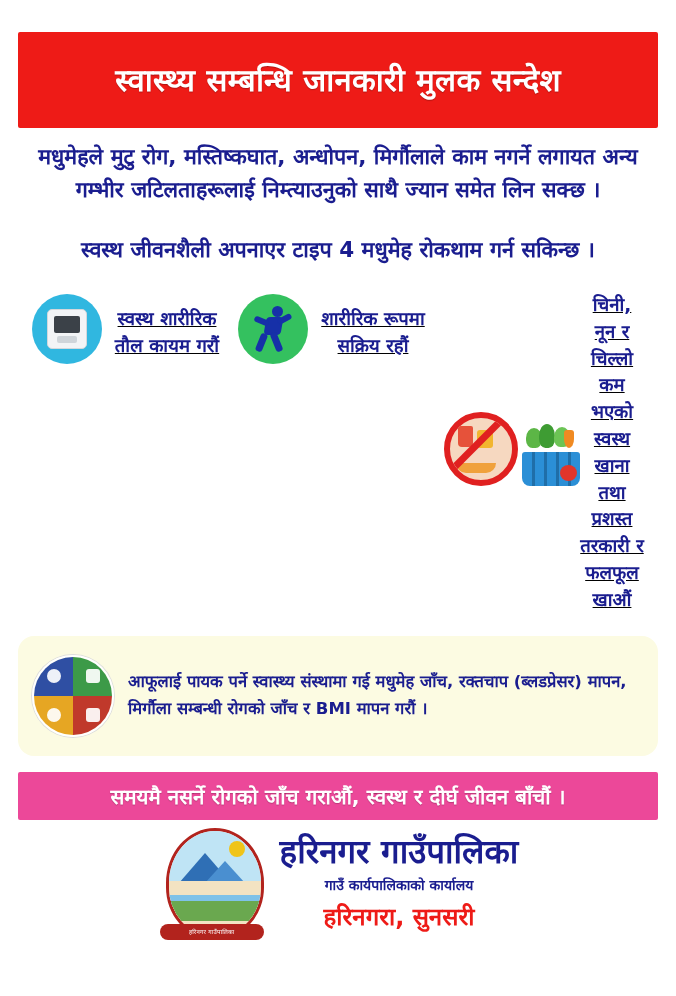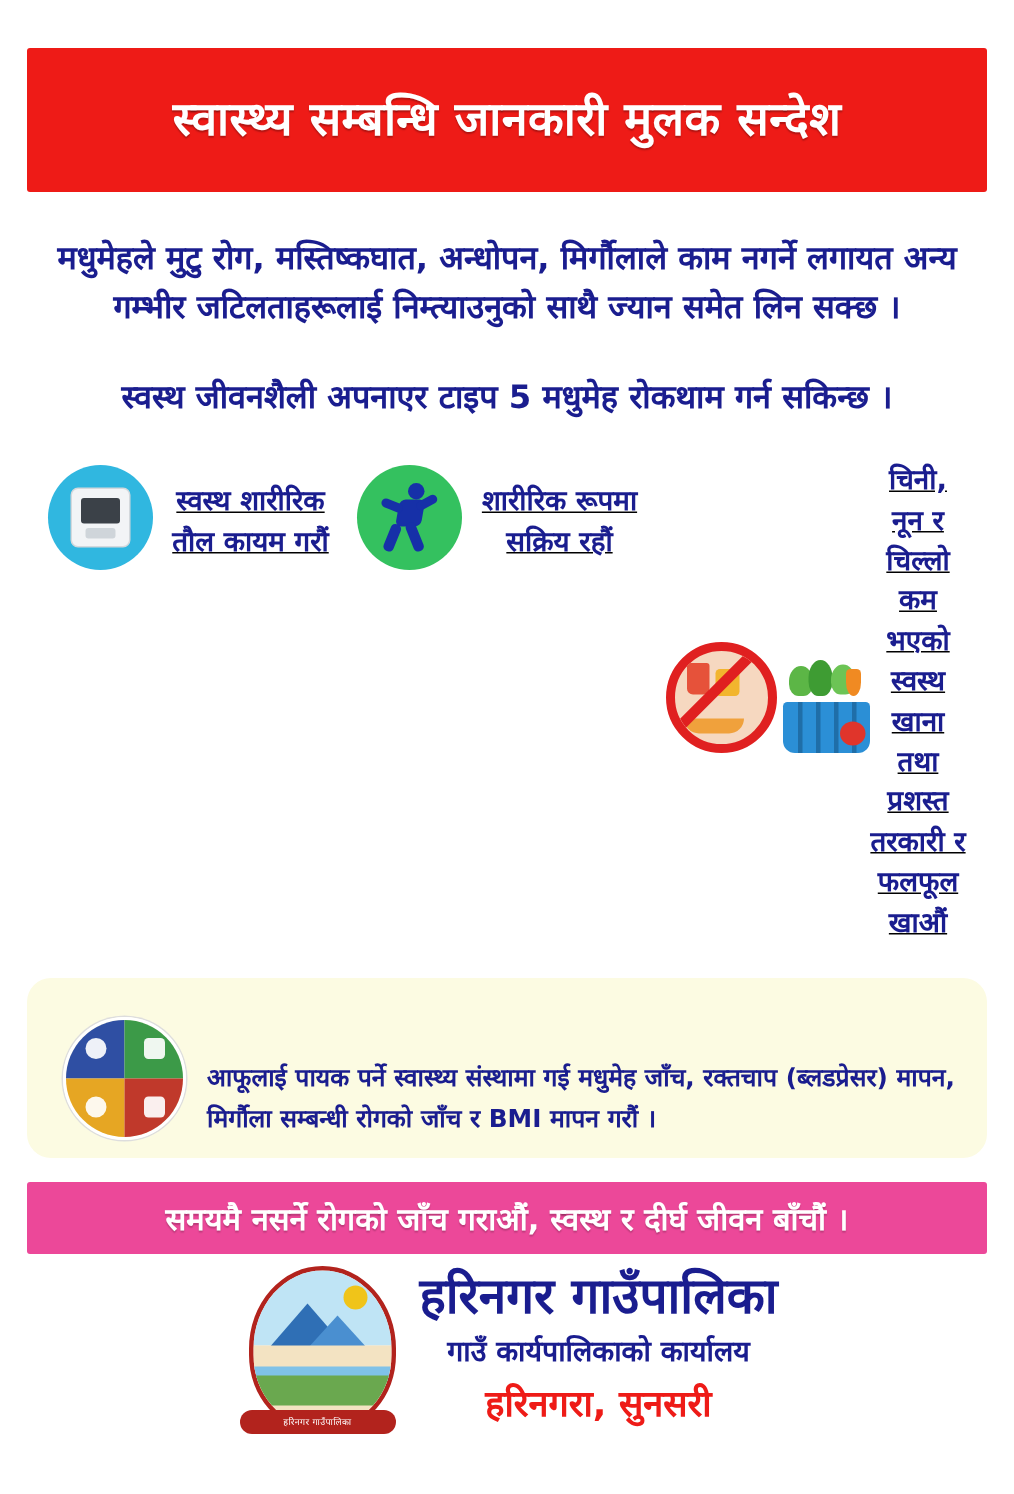--- a/index.html
+++ b/index.html
@@ -45,21 +45,21 @@
   }
 
   
   .para {
     color: #1a1d8f;
     font-weight: bold;
     text-align: center;
     line-height: 1.55;
   }
   .para-1 {
-    margin-top: 28px;
+    margin-top: 12px;
     font-size: 21.5px;
     padding: 0 14px;
   }
   .para-2 {
     margin-top: 26px;
     font-size: 21.5px;
     padding: 0 26px;
   }
 
   
@@ -229,23 +229,23 @@
     position: absolute; left: 20px; top: 26px;
     width: 7px; height: 20px; background: #1630a8;
     transform: rotate(-22deg); border-radius: 3px;
   }
 
   
   .cream-box {
     margin-top: 22px;
     background: #fcfbe2;
     border-radius: 16px;
-    padding: 12px 16px 12px 24px;
-    display: flex;
-    align-items: flex-end;
+    padding: 12px 16px 12px 14px;
+    display: flex;
+    align-items: center;
     gap: 14px;
     min-height: 96px;
   }
   .quad-icon {
     width: 78px; height: 78px;
     border-radius: 50%;
     overflow: hidden;
     position: relative;
     flex: 0 0 auto;
     border: 2px solid #ffffff;
@@ -360,41 +360,41 @@
   .footer-text { text-align: center; }
   .muni-name {
     color: #1a1d8f;
     font-weight: bold;
     font-size: 33px;
     line-height: 1.1;
   }
   .muni-office {
     color: #1a1d8f;
     font-weight: bold;
-    font-size: 19px;
+    font-size: 14px;
     margin-top: 5px;
   }
   .muni-place {
     color: #ee1b17;
     font-weight: bold;
     font-size: 24px;
     margin-top: 5px;
   }
 </style>
 </head>
 <body>
 
 <div class="poster">
 
   <div class="header-banner">
     <div class="header-title">स्वास्थ्य सम्बन्धि जानकारी मुलक सन्देश</div>
   </div>
 
   <div class="para para-1">मधुमेहले मुटु रोग, मस्तिष्कघात, अन्धोपन, मिर्गौलाले काम नगर्ने लगायत अन्य गम्भीर जटिलताहरूलाई निम्त्याउनुको साथै ज्यान समेत लिन सक्छ ।</div>
-  <div class="para para-2">स्वस्थ जीवनशैली अपनाएर टाइप 5 मधुमेह रोकथाम गर्न सकिन्छ ।</div>
+  <div class="para para-2">स्वस्थ जीवनशैली अपनाएर टाइप 4 मधुमेह रोकथाम गर्न सकिन्छ ।</div>
 
   <div class="icons-row">
 
     <div class="icon-col">
       <div class="icon-art">
         <div class="circ circ-blue">
           <div class="scale-body">
             <div class="scale-screen"></div>
             <div class="scale-foot"></div>
           </div>

